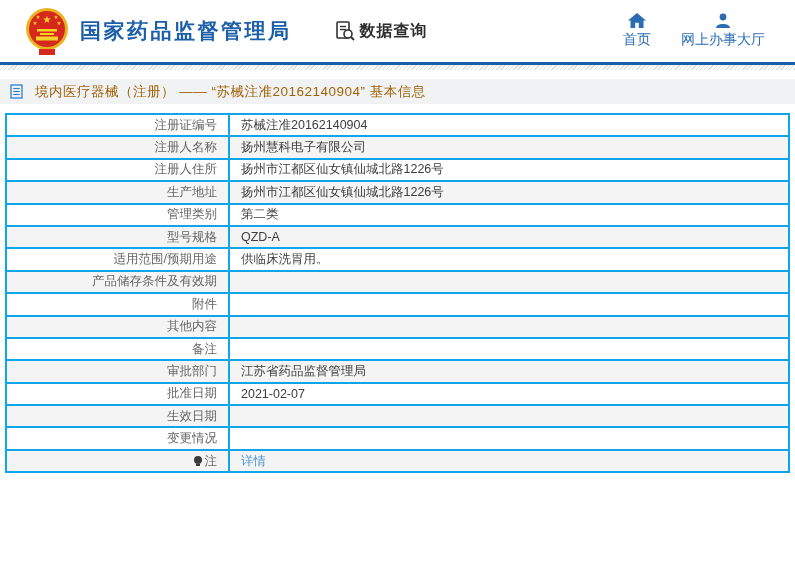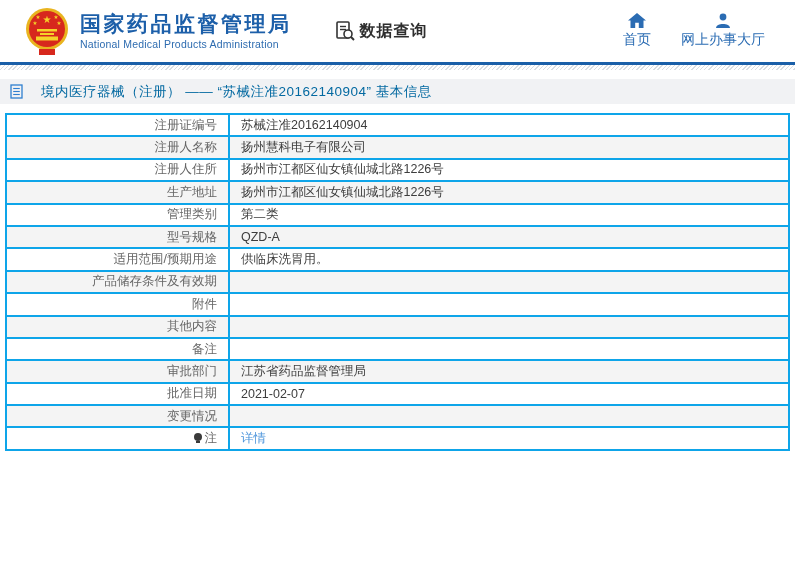--- a/index.html
+++ b/index.html
@@ -18,21 +18,21 @@
   .header-nav { margin-left:auto; display:flex; gap:30px; }
   .nav-item { display:flex; flex-direction:column; align-items:center; cursor:pointer; color:#2b6cb3; font-size:14px; }
   .nav-item .nav-label { margin-top:3px; white-space:nowrap; }
 
   
   .blue-line { height:3px; background:#1a5fa8; }
   .hatch-line { height:5px; background:repeating-linear-gradient(135deg,#d8dde2 0 1px,#ffffff 1px 3px); }
 
   
   .breadcrumb-bar { margin-top:9px; height:25px; background:#f1f2f4; display:flex; align-items:center; padding:0 10px; }
-  .breadcrumb-text { color:#0369a1; font-size:13.5px; margin-left:18px; letter-spacing:0.5px; }
+  .breadcrumb-text { color:#a16207; font-size:13.5px; margin-left:12px; letter-spacing:0.5px; }
 
   
   .table-wrap { margin:9px 5px 0 5px; }
   table.info { width:100%; border-collapse:collapse; font-size:12.5px; }
   table.info td { border:2px solid #0ea5e9; height:22.4px; padding:0 11px; vertical-align:middle; }
   table.info tr:nth-child(even) { background:#f4f4f4; }
   td.label-cell { width:223px; text-align:right; color:#666; }
   td.value-cell { text-align:left; color:#3d3d3d; }
   td.value-cell a { color:#4b94db; text-decoration:none; }
   .label-icon { display:inline-block; width:8px; height:8px; border-radius:50%; background:#3a3a3a; position:relative; margin-right:3px; vertical-align:1px; }
@@ -51,21 +51,20 @@
       <text x="32" y="13" font-size="5.5" fill="#f5d328" text-anchor="middle">★</text>
       <text x="11" y="19" font-size="5.5" fill="#f5d328" text-anchor="middle">★</text>
       <text x="35" y="19" font-size="5.5" fill="#f5d328" text-anchor="middle">★</text>
       <rect x="13" y="23" width="20" height="2.5" fill="#f5d328"></rect>
       <rect x="16" y="27" width="14" height="2" fill="#f5d328"></rect>
       <rect x="12" y="30.5" width="22" height="4" fill="#f5d328"></rect>
       <rect x="15" y="43" width="16" height="6" fill="#d7281d"></rect>
     </svg>
     <div class="title-block">
       <div class="site-title">国家药品监督管理局</div>
-      <div class="site-subtitle">National Medical Products Administration</div>
     </div>
   </div>
 
   <div class="data-query">
     <svg width="22" height="22" viewBox="0 0 22 22">
       <rect x="3" y="2" width="12" height="16" fill="none" stroke="#333" stroke-width="1.6" rx="1"></rect>
       <line x1="6" y1="6.5" x2="12" y2="6.5" stroke="#333" stroke-width="1.4"></line>
       <line x1="6" y1="9.5" x2="12" y2="9.5" stroke="#333" stroke-width="1.4"></line>
       <circle cx="14" cy="14" r="4" fill="#fff" stroke="#333" stroke-width="1.6"></circle>
       <line x1="16.8" y1="16.8" x2="20" y2="20" stroke="#333" stroke-width="2"></line>
@@ -152,20 +151,24 @@
         </tr>
         <tr>
           <td class="label-cell">审批部门</td>
           <td class="value-cell">江苏省药品监督管理局</td>
         </tr>
         <tr>
           <td class="label-cell">批准日期</td>
           <td class="value-cell">2021-02-07</td>
         </tr>
         <tr>
+          <td class="label-cell">生效日期</td>
+          <td class="value-cell"></td>
+        </tr>
+        <tr>
           <td class="label-cell">变更情况</td>
           <td class="value-cell"></td>
         </tr>
         <tr>
           <td class="label-cell"><span class="label-icon"></span>注</td>
           <td class="value-cell"><a href="#">详情</a></td>
         </tr>
       </tbody>
   </table>
 </div>

